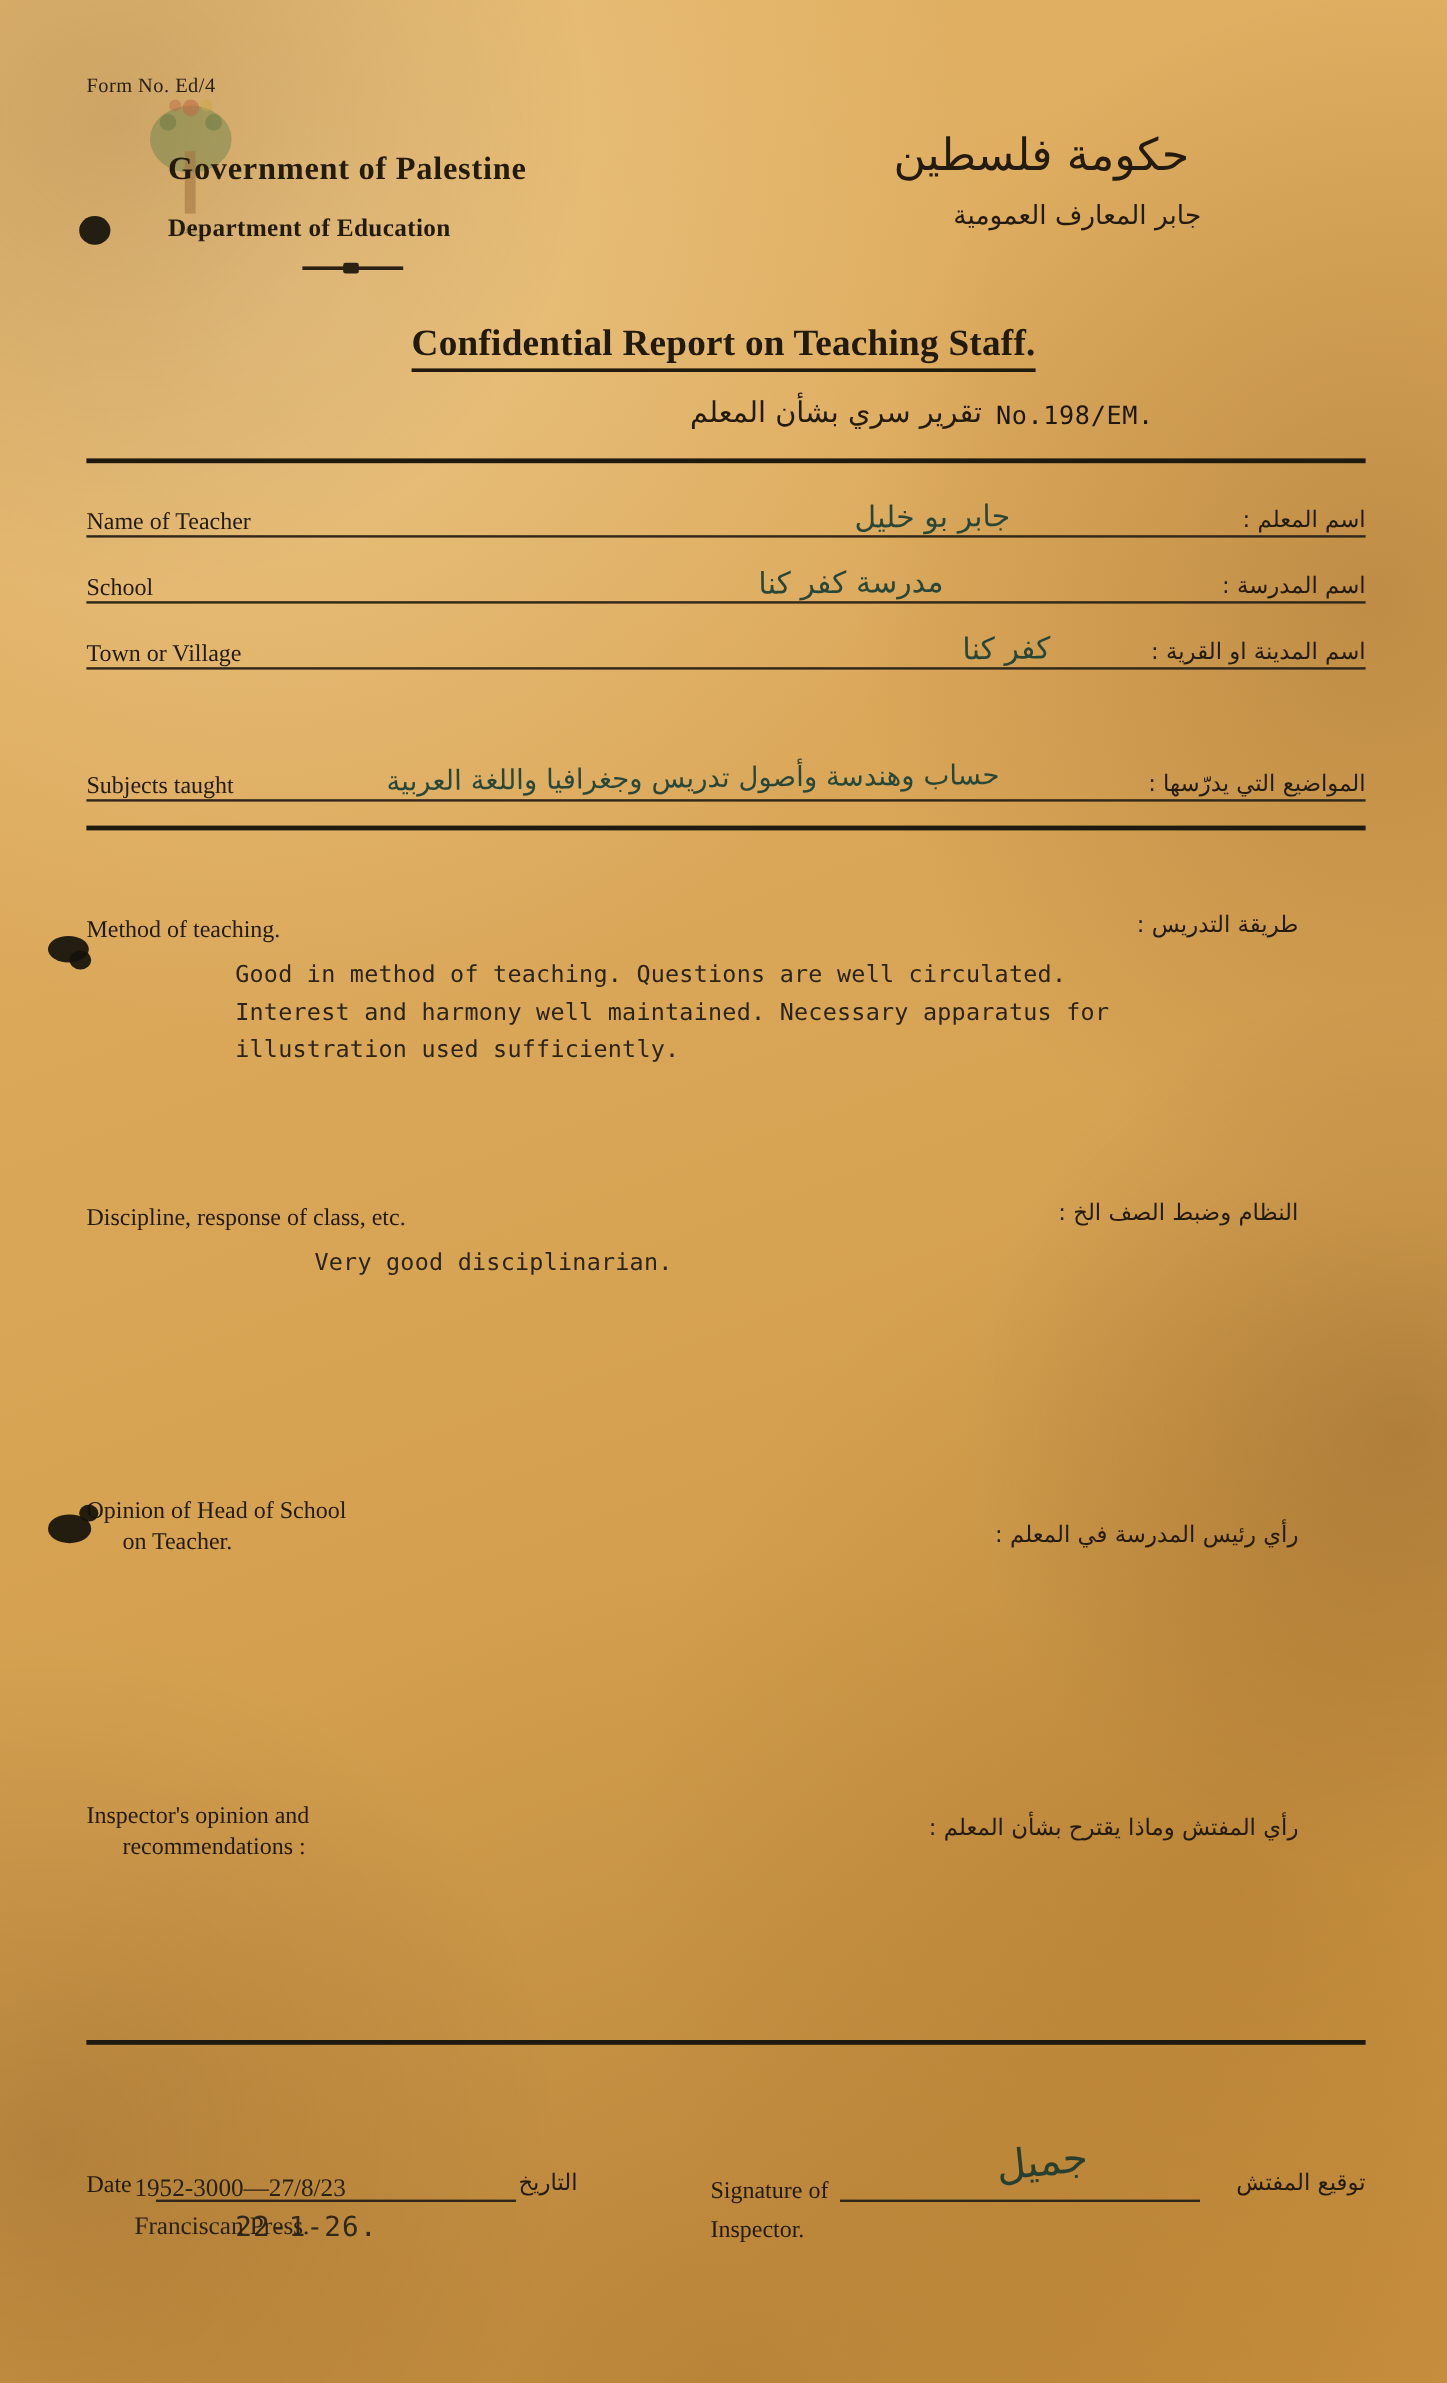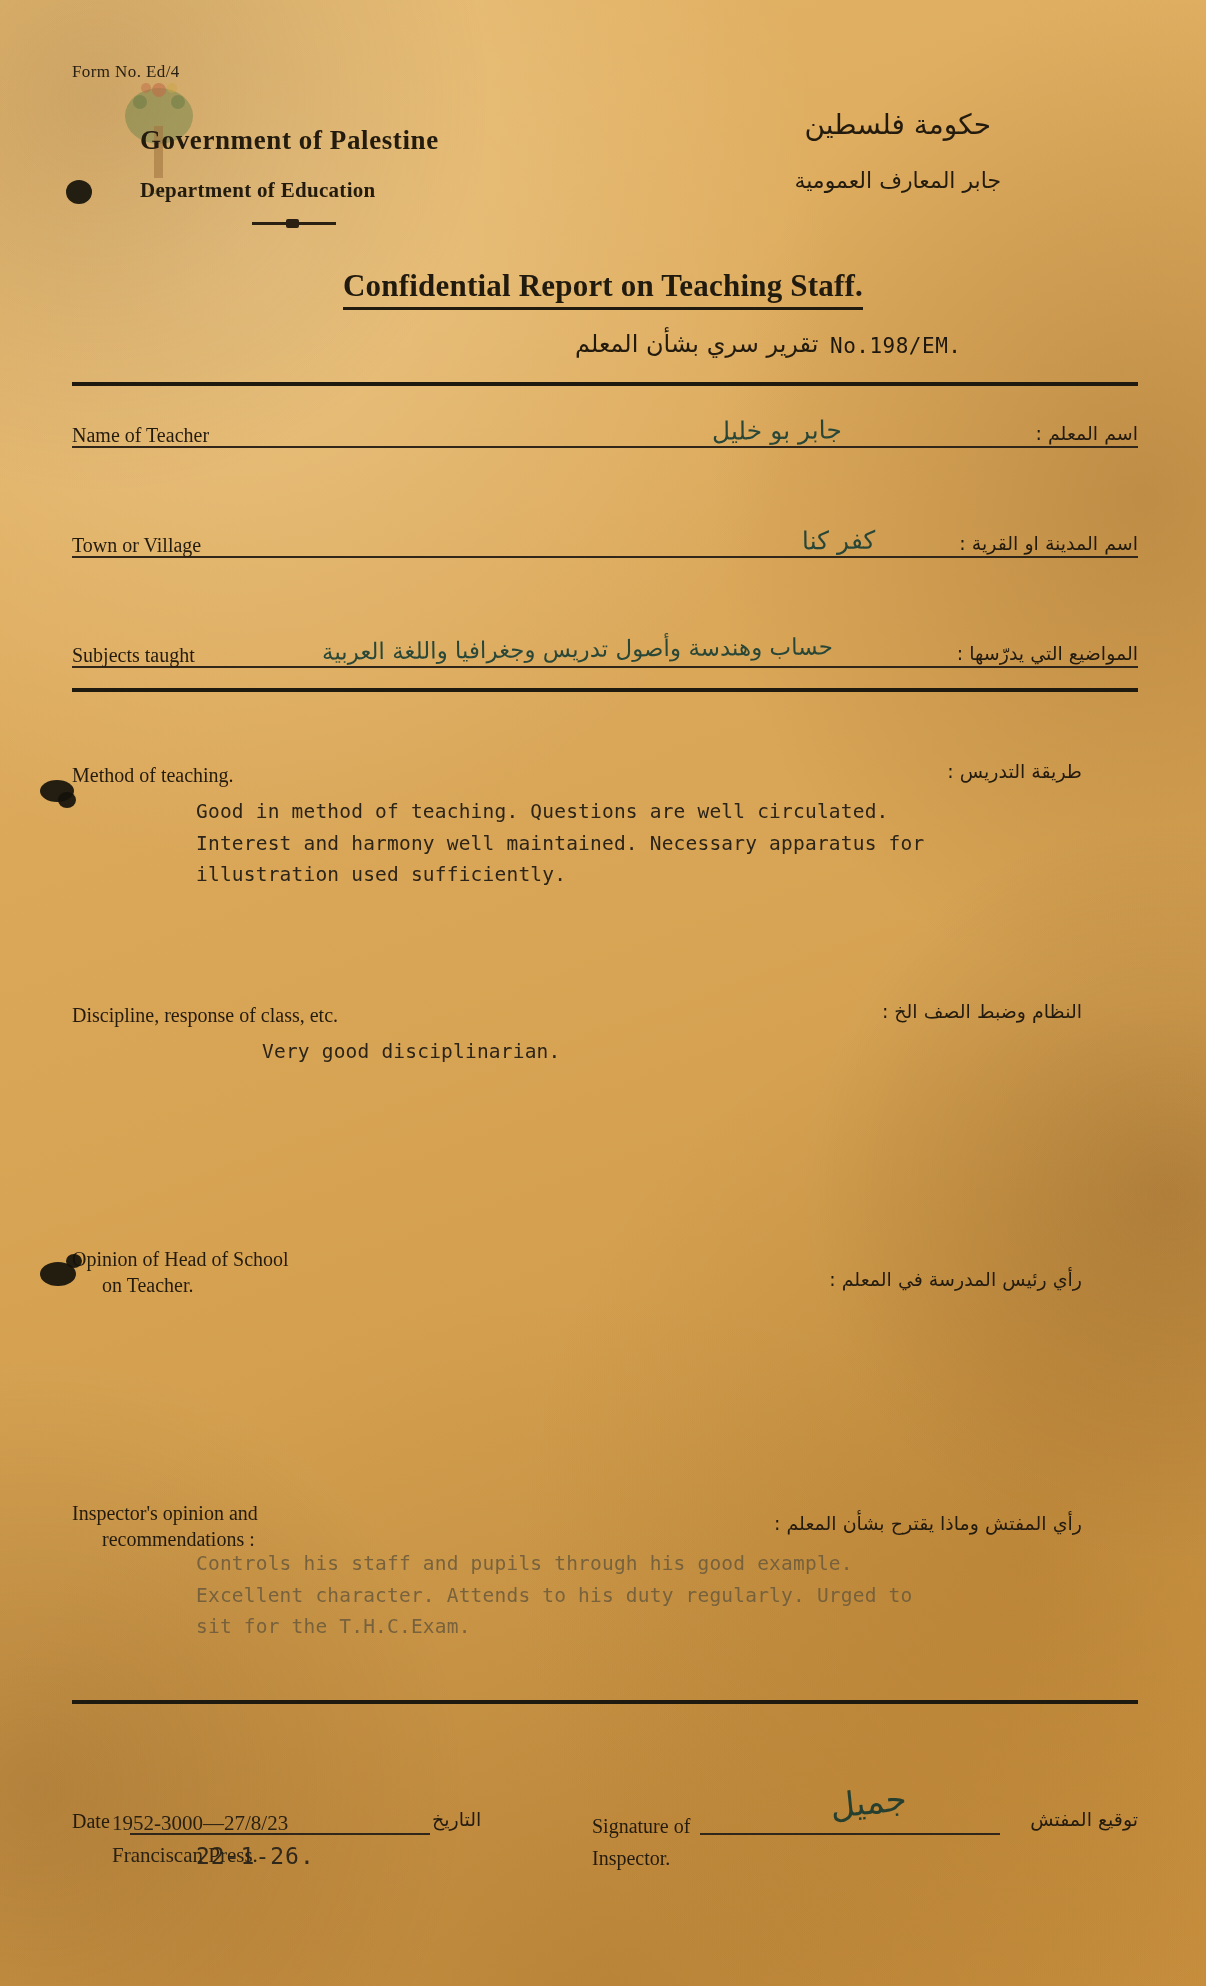--- a/index.html
+++ b/index.html
@@ -79,21 +79,21 @@
   .hdr-rule::before {
     content:"";
     position:absolute; left: 34px; top: -3px;
     width: 13px; height: 9px; background: #2a2113;
     border-radius: 2px;
   }
 
   .ar-gov {
     position: absolute;
     right: 215px; top: 108px;
-    font-size: 28px;
+    font-size: 37px;
     font-family: "DejaVu Sans", sans-serif;
     direction: rtl;
     color: #241b0f;
   }
   .ar-dept {
     position: absolute;
     right: 205px; top: 168px;
     font-size: 22px;
     font-family: "DejaVu Sans", sans-serif;
     direction: rtl;
@@ -324,20 +324,26 @@
 
     <div class="rule-thick rule-top"></div>
 
     <div class="frow" style="top:420px">
       <span class="flabel">Name of Teacher</span>
       <span class="fleader"></span>
       <span class="far">اسم المعلم :</span>
       <span class="fval" style="left:640px">جابر بو خليل</span>
     </div>
 
+    <div class="frow" style="top:475px">
+      <span class="flabel">School</span>
+      <span class="fleader"></span>
+      <span class="far">اسم المدرسة :</span>
+      <span class="fval" style="left:560px">مدرسة كفر كنا</span>
+    </div>
 
     <div class="frow" style="top:530px">
       <span class="flabel">Town or Village</span>
       <span class="fleader"></span>
       <span class="far">اسم المدينة او القرية :</span>
       <span class="fval" style="left:730px">كفر كنا</span>
     </div>
 
 
     <div class="frow" style="top:640px">
@@ -360,23 +366,20 @@
     <div class="typed" style="left:262px; top:1036px">Very good disciplinarian.</div>
 
     <div class="sec-label" style="left:72px; top:1246px; white-space:pre">Opinion of Head of School
       on Teacher.</div>
     <div class="sec-label-ar" style="right:124px; top:1268px">رأي رئيس المدرسة في المعلم :</div>
     <div class="typed" style="left:262px; top:1300px"></div>
 
     <div class="sec-label" style="left:72px; top:1500px; white-space:pre">Inspector's opinion and
       recommendations :</div>
     <div class="sec-label-ar" style="right:124px; top:1512px">رأي المفتش وماذا يقترح بشأن المعلم :</div>
-    <div class="typed faded" style="left:196px; top:1548px">Controls his staff and pupils through his good example.
-Excellent character. Attends to his duty regularly. Urged to
-sit for the T.H.C.Exam.</div>
 
     <div class="rule-thick rule-bottom"></div>
 
     <div class="date-label">Date</div>
     <div class="date-leader"></div>
     <div class="date-ar">التاريخ</div>
     <div class="date-val">22-1-26.</div>
 
     <div class="sig-label" style="white-space:pre">Signature of
 Inspector.</div>

